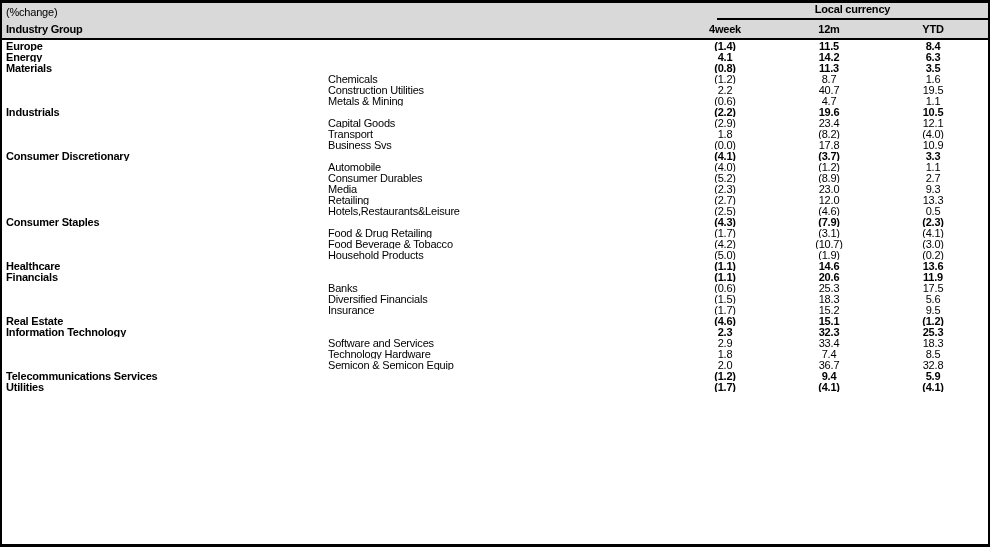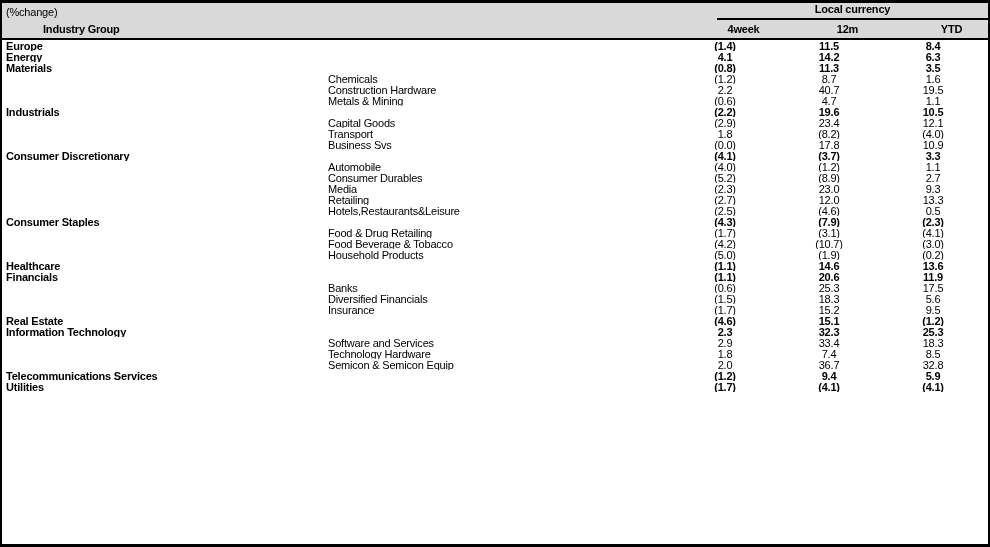--- a/index.html
+++ b/index.html
@@ -36,21 +36,21 @@
     justify-content: center;
     font-weight: bold;
     border-bottom: 2px solid #000;
     box-sizing: border-box;
   }
   .grid {
     display: grid;
     grid-template-columns: 671px 104px 104px 104px 1fr;
   }
   .hdr-row2 { height: 18px; }
-  .hdr-row2 .cell { font-weight: bold; margin-left: 37px; }
+  .hdr-row2 .cell { font-weight: bold; }
   .cell {
     display: flex;
     align-items: center;
     box-sizing: border-box;
     white-space: nowrap;
     overflow: hidden;
   }
   .cell.label { padding-left: 4px; }
   .cell.num { justify-content: center; text-align: center; }
   .tbody {
@@ -106,21 +106,21 @@
         <div class="cell"></div>
       </div>
       <div class="row grid sub">
         <div class="cell label">Chemicals</div>
         <div class="cell num">(1.2)</div>
         <div class="cell num">8.7</div>
         <div class="cell num">1.6</div>
         <div class="cell"></div>
       </div>
       <div class="row grid sub">
-        <div class="cell label">Construction Hardware</div>
+        <div class="cell label">Construction Utilities</div>
         <div class="cell num">2.2</div>
         <div class="cell num">40.7</div>
         <div class="cell num">19.5</div>
         <div class="cell"></div>
       </div>
       <div class="row grid sub">
         <div class="cell label">Metals &amp; Mining</div>
         <div class="cell num">(0.6)</div>
         <div class="cell num">4.7</div>
         <div class="cell num">1.1</div>

